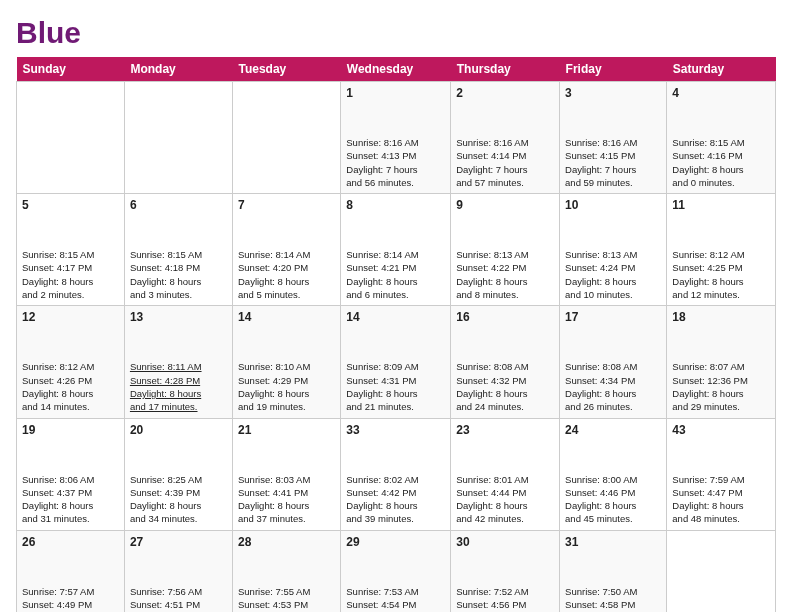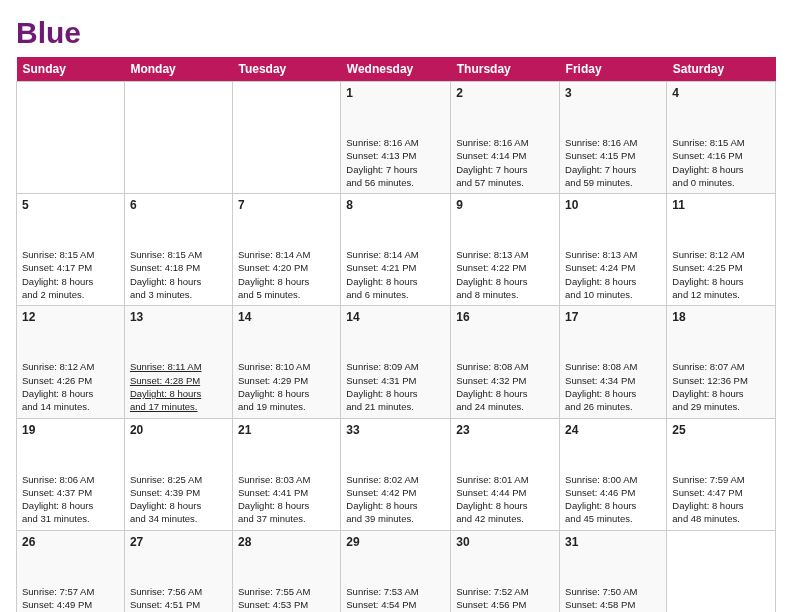--- a/index.html
+++ b/index.html
@@ -289,21 +289,21 @@
 and 42 minutes.</div>
         </td>
         <td>
           <span class="day-num">24</span>
           <div class="day-info" style="white-space: pre-line;">Sunrise: 8:00 AM
 Sunset: 4:46 PM
 Daylight: 8 hours
 and 45 minutes.</div>
         </td>
         <td>
-          <span class="day-num">25</span>
+          <span class="day-num">43</span>
           <div class="day-info" style="white-space: pre-line;">Sunrise: 7:59 AM
 Sunset: 4:47 PM
 Daylight: 8 hours
 and 48 minutes.</div>
         </td>
       </tr>
       <tr>
         <td>
           <span class="day-num">26</span>
           <div class="day-info" style="white-space: pre-line;">Sunrise: 7:57 AM

